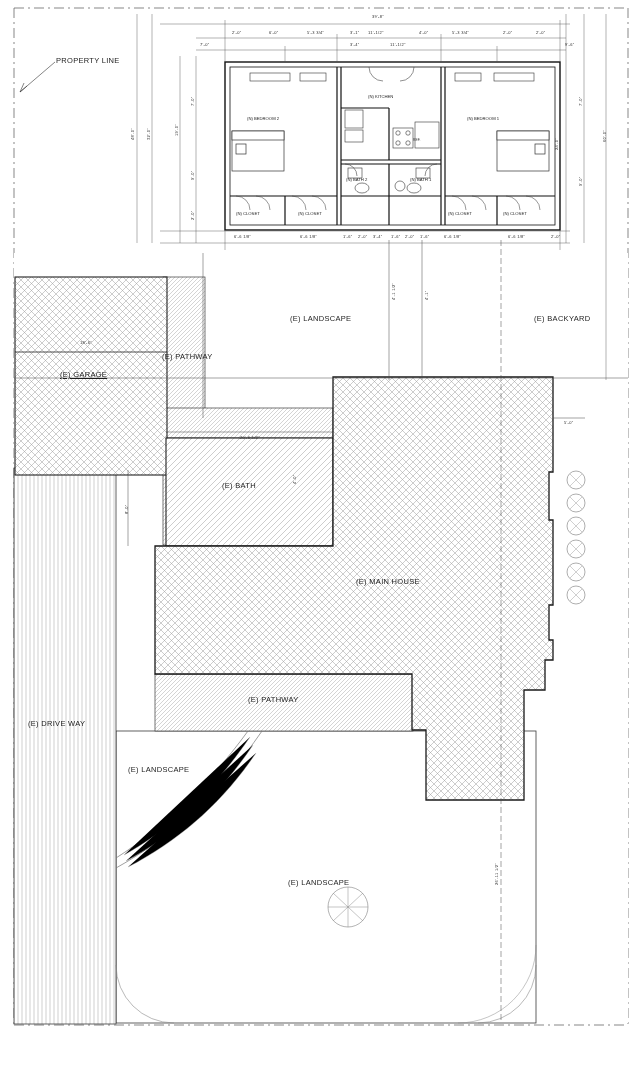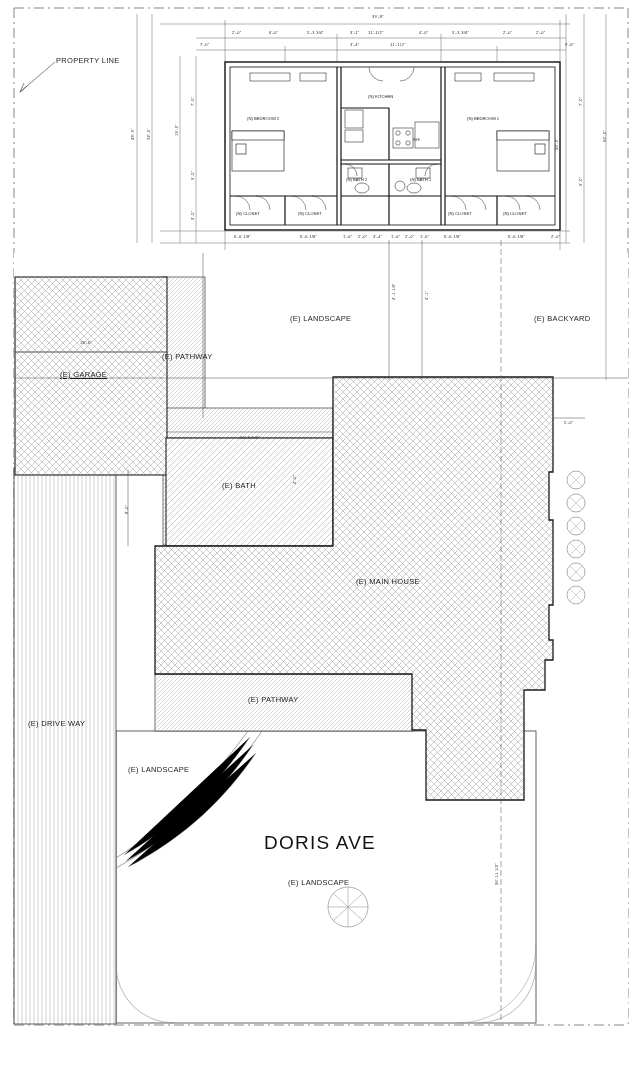--- a/index.html
+++ b/index.html
@@ -343,15 +343,14 @@
 
   <div class="lbl dim" style="left:80px; top:340px;">18'-6"</div>
   <div class="lbl dim" style="left:240px; top:435px;">20'-6 1/2"</div>
   <div class="lbl dim" style="left:564px; top:420px;">5'-0"</div>
   <div class="lbl dim vert" style="left:292px; top:484px;">4'-0"</div>
   <div class="lbl dim vert" style="left:124px; top:514px;">8'-0"</div>
   <div class="lbl dim vert" style="left:391px; top:300px;">4'-1 1/2"</div>
   <div class="lbl dim vert" style="left:424px; top:300px;">4'-1"</div>
   <div class="lbl dim vert" style="left:494px; top:885px;">26'-11 1/2"</div>
 
-  <div class="street">DORIS AVE</div>
 
 </div>
 
 </body></html>

